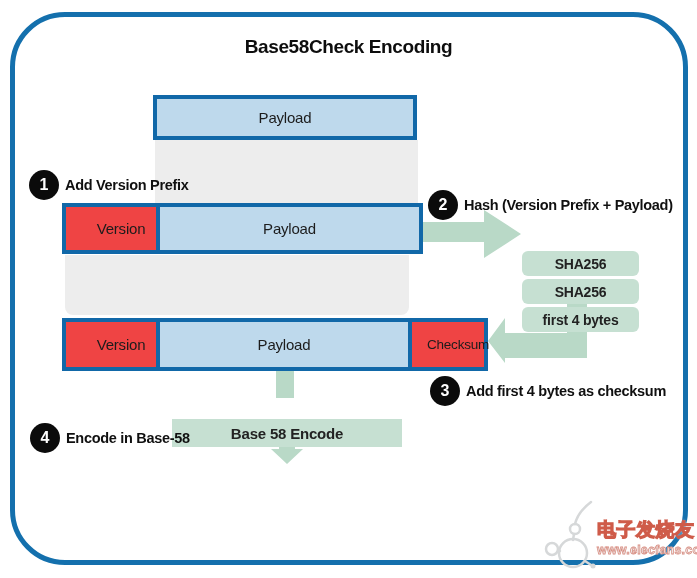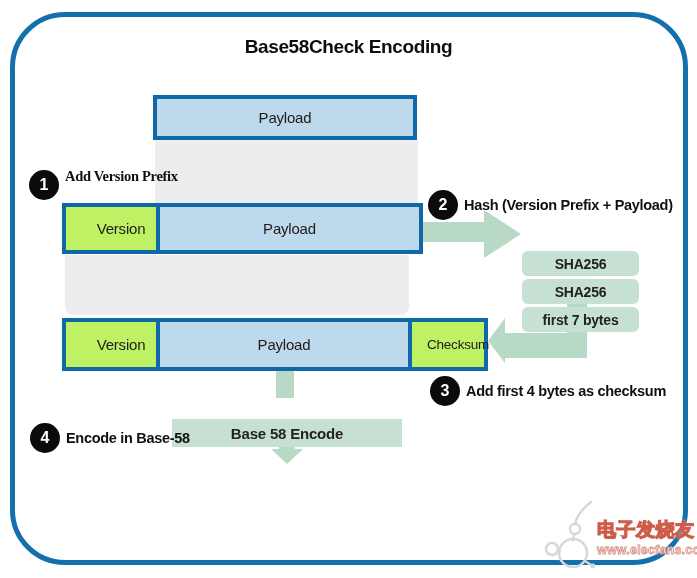--- a/index.html
+++ b/index.html
@@ -15,21 +15,21 @@
     border:5px solid #1470ad;border-radius:55px;background:transparent;
   }
   .title{
     left:0;top:36px;width:697px;text-align:center;
     font-size:19px;font-weight:800;color:#0d0d0d;letter-spacing:-0.4px;
   }
   .grayband{background:#ededed;}
   .bluebox{border:4px solid #1168a8;background:#ffffff;display:flex;}
   .cell{display:flex;align-items:center;justify-content:center;font-size:15px;font-weight:400;}
   .cell-blue{background:#bed9ec;}
-  .cell-white{background:#bef264;padding-left:20px;}
+  .cell-white{background:#ef4444;padding-left:20px;}
   .divR{border-right:4px solid #1168a8;}
   .greenbox{
     background:#c6e0d2;border-radius:6px;display:flex;align-items:center;justify-content:center;
     font-size:14px;font-weight:600;color:#222;margin-top:27px;
   }
   .step-badge{
     width:30px;height:30px;border-radius:50%;background:#0b0b0b;color:#ffffff;
     display:flex;align-items:center;justify-content:center;font-size:16px;font-weight:700;
     letter-spacing:0;
   }
@@ -69,33 +69,33 @@
     <div class="cell cell-blue" style="flex:1;">Payload</div>
   </div>
 
   <div class="abs bluebox" style="left:62px;top:203px;width:361px;height:51px;">
     <div class="cell cell-white divR" style="width:94px;">Version</div>
     <div class="cell cell-blue" style="flex:1;">Payload</div>
   </div>
 
   <div class="abs greenbox" style="left:522px;top:224px;width:117px;height:25px;">SHA256</div>
   <div class="abs greenbox" style="left:522px;top:252px;width:117px;height:25px;">SHA256</div>
-  <div class="abs greenbox" style="left:522px;top:280px;width:117px;height:25px;">first 7 bytes</div>
+  <div class="abs greenbox" style="left:522px;top:280px;width:117px;height:25px;">first 4 bytes</div>
 
   <div class="abs bluebox" style="left:62px;top:318px;width:426px;height:53px;">
     <div class="cell cell-white divR" style="width:94px;">Version</div>
     <div class="cell cell-blue divR" style="flex:1;">Payload</div>
     <div class="cell cell-white" style="width:72px;font-size:13.5px;">Checksum</div>
   </div>
 
   <div class="abs greenbox" style="left:172px;top:392px;width:230px;height:28px;border-radius:0;font-size:15px;">Base 58 Encode</div>
 
 
   <div class="abs step-badge" style="left:29px;top:170px;">1</div>
-  <div class="abs step-label" style="left:65px;top:168px;font-family:Liberation Serif, serif;">Add Version Prefix</div>
+  <div class="abs step-label" style="left:65px;top:177px;">Add Version Prefix</div>
 
   <div class="abs step-badge" style="left:428px;top:190px;">2</div>
   <div class="abs step-label" style="left:464px;top:197px;">Hash (Version Prefix + Payload)</div>
 
   <div class="abs step-badge" style="left:430px;top:376px;">3</div>
   <div class="abs step-label" style="left:466px;top:383px;">Add first 4 bytes as checksum</div>
 
   <div class="abs step-badge" style="left:30px;top:423px;">4</div>
   <div class="abs step-label" style="left:66px;top:430px;">Encode in Base-58</div>
 

